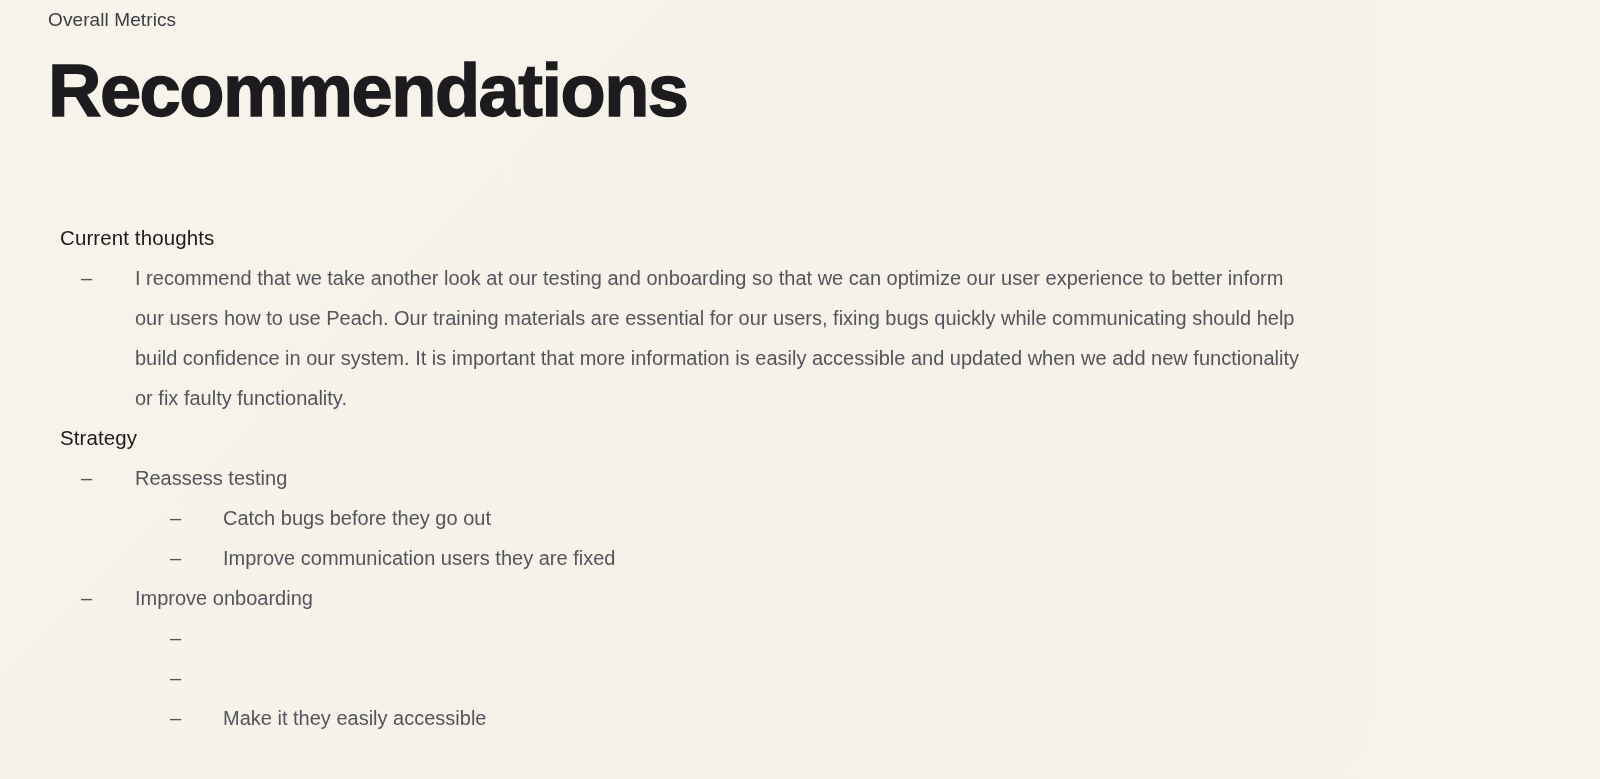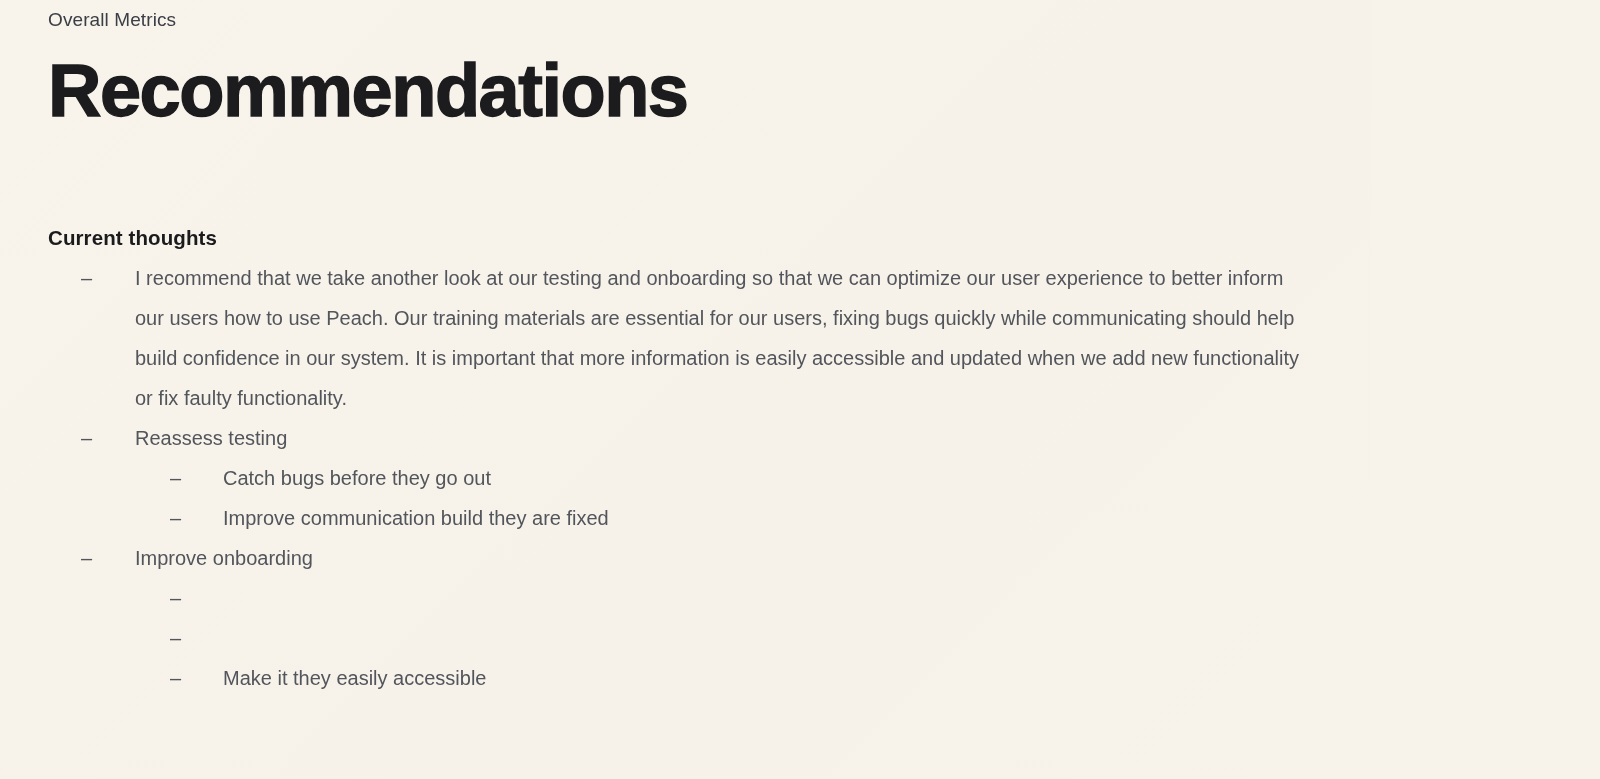--- a/index.html
+++ b/index.html
@@ -34,23 +34,24 @@
     -webkit-text-stroke: 1.4px #1c1c1e;
   }
   .content {
     margin-top: 88px;
     font-size: 20px;
     line-height: 40px;
     color: #52555b;
   }
   .section-heading {
     font-size: 20.5px;
-    font-weight: 700;
+    font-weight: 400;
     color: #1b1b1e;
     letter-spacing: 0.1px;
+    margin-left: 12px;
   }
   .item {
     display: flex;
     align-items: flex-start;
   }
   .bullet {
     flex: 0 0 auto;
     color: #52555b;
   }
   .item.l1 .bullet { margin-left: 33px; width: 54px; }
@@ -71,34 +72,35 @@
 
   <div class="content">
 
     <div class="section-heading">Current thoughts</div>
 
     <div class="item l1">
       <span class="bullet">–</span>
       <span class="item-text">I recommend that we take another look at our testing and onboarding so that we can optimize our user experience to better inform our users how to use Peach. Our training materials are essential for our users, fixing bugs quickly while communicating should help build confidence in our system. It is important that more information is easily accessible and updated when we add new functionality or fix faulty functionality.</span>
     </div>
 
+    <div class="section-heading">Strategy</div>
 
     <div class="item l1">
       <span class="bullet">–</span>
       <span class="item-text">Reassess testing</span>
     </div>
 
     <div class="item l2">
       <span class="bullet">–</span>
       <span class="item-text">Catch bugs before they go out</span>
     </div>
 
     <div class="item l2">
       <span class="bullet">–</span>
-      <span class="item-text">Improve communication build they are fixed</span>
+      <span class="item-text">Improve communication users they are fixed</span>
     </div>
 
     <div class="item l1">
       <span class="bullet">–</span>
       <span class="item-text">Improve onboarding</span>
     </div>
 
     <div class="item l2">
       <span class="bullet">–</span>
     </div>

